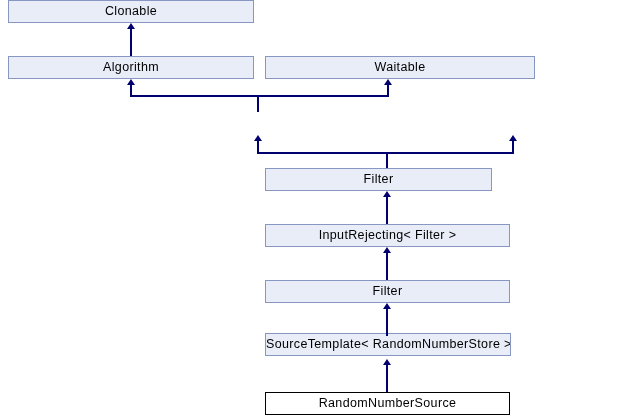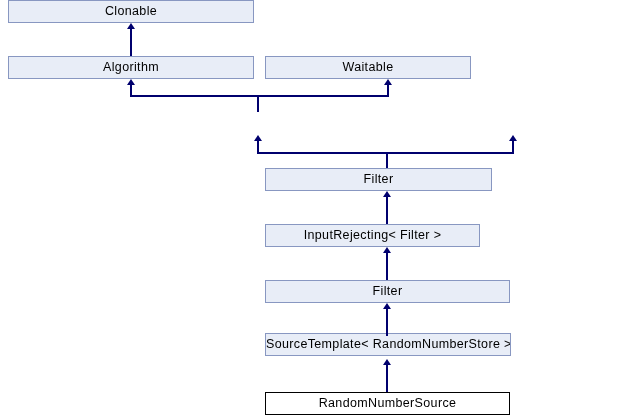--- a/index.html
+++ b/index.html
@@ -53,23 +53,23 @@
     border-bottom: 6px solid var(--arrow, #00006e);
   }
 </style>
 </head>
 <body>
 
 <div class="canvas">
 
   <div class="node" style="left:0px;   top:0px;   width:246px">Clonable</div>
   <div class="node" style="left:0px;   top:56px;  width:246px">Algorithm</div>
-  <div class="node" style="left:257px; top:56px;  width:206px">Waitable</div>
+  <div class="node" style="left:257px; top:56px;  width:270px">Waitable</div>
   <div class="node" style="left:257px; top:168px; width:227px">Filter</div>
-  <div class="node" style="left:257px; top:224px; width:215px">InputRejecting&lt; Filter &gt;</div>
+  <div class="node" style="left:257px; top:224px; width:245px">InputRejecting&lt; Filter &gt;</div>
   <div class="node" style="left:257px; top:280px; width:245px">Filter</div>
   <div class="node" style="left:257px; top:333px; width:246px">SourceTemplate&lt; RandomNumberStore &gt;</div>
   <div class="node focus" style="left:257px; top:392px; width:245px">RandomNumberSource</div>
 
   <div class="ah" style="left:119px; top:23px"></div>
   <div class="vline" style="left:122px; top:28px; height:28px"></div>
 
   <div class="ah" style="left:119px; top:79px"></div>
   <div class="vline" style="left:122px; top:84px; height:13px"></div>
   <div class="ah" style="left:376px; top:79px"></div>

